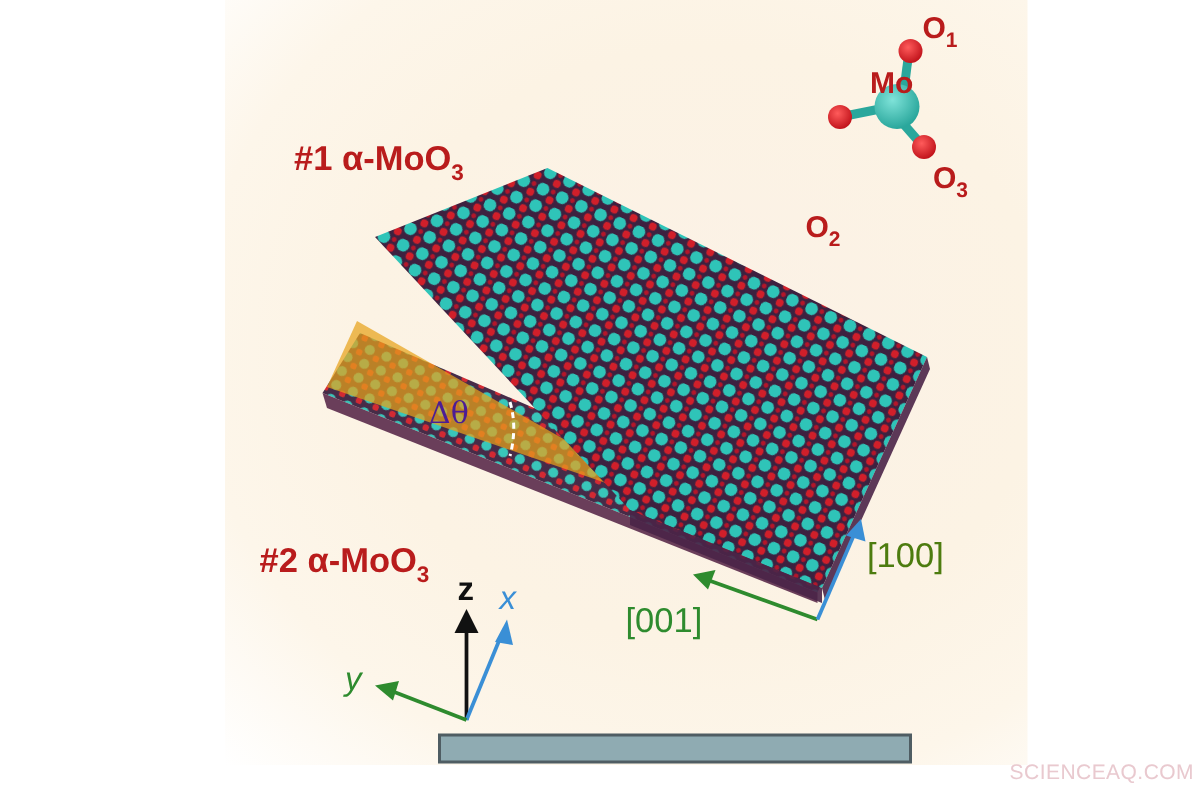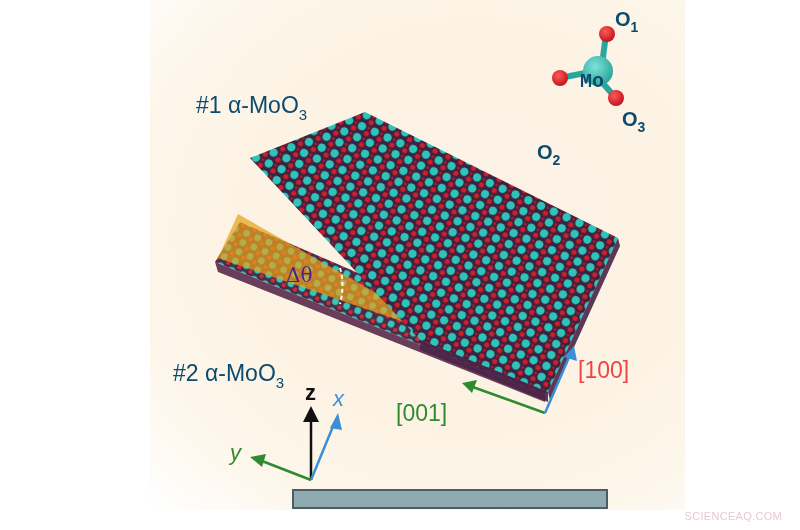--- a/index.html
+++ b/index.html
@@ -1,28 +1,28 @@
 <!DOCTYPE html>
 <html><head>
 <meta charset="utf-8">
 <style>
   html, body { margin: 0; padding: 0; background: #ffffff; }
   body { width: 800px; height: 530px; position: relative; overflow: hidden; font-family: "Liberation Sans", sans-serif; }
   .bg { position: absolute; left: 150px; top: 0; width: 535px; height: 510px;
         background: radial-gradient(ellipse at 60% 45%, #fbf1e6 0%, #fcf3e4 50%, #fdf6ea 75%, #ffffff 100%); }
   svg.scene { position: absolute; left: 0; top: 0; }
-  .label { position: absolute; color: #0c4a6e; white-space: nowrap; }
-  .lbl-big { font-size: 23px; }
+  .label { position: absolute; color: #b91c1c; white-space: nowrap; }
+  .lbl-big { font-size: 23px; font-weight: bold; }
   .sub { font-size: 15px; position: relative; top: 7px; }
   .mol-label { font-size: 20px; font-weight: bold; }
   .mol-sub { font-size: 14px; position: relative; top: 6px; }
   .theta { font-family: "DejaVu Serif", serif; font-size: 20px; color: #4c1d95; }
   .axis-lbl { font-size: 22px; font-style: italic; }
   .dir-lbl { font-size: 23px; }
-  .watermark { position: absolute; right: 18px; bottom: 8px; font-size: 11px; color: #e9c9cf; letter-spacing: 0.3px; padding-left: 48px; }
+  .watermark { position: absolute; right: 4px; bottom: 8px; font-size: 14px; color: #e9c9cf; letter-spacing: 0.3px; padding-left: 48px; }
 </style>
 </head>
 <body>
 
 <div class="bg"></div>
 
 <svg class="scene" width="800" height="530" viewBox="0 0 800 530">
   <defs>
     <pattern id="lat1" width="14" height="12" patternUnits="userSpaceOnUse" patternTransform="rotate(24)">
       <rect width="14" height="12" fill="#3d2140"></rect>
@@ -93,31 +93,31 @@
 
 <div class="label lbl-big" style="left:196px; top:92px;">
   <span>#1 α-MoO</span><span class="sub">3</span>
 </div>
 <div class="label lbl-big" style="left:173px; top:332px;margin-top:28px;">
   <span>#2 α-MoO</span><span class="sub">3</span>
 </div>
 
 <div class="label theta" style="left:286px; top:263px;">Δθ</div>
 
-<div class="label mol-label" style="left:580px; top:70px;font-family:Liberation Mono, monospace;">Mo</div>
+<div class="label mol-label" style="left:580px; top:45px;">Mo</div>
 <div class="label mol-label" style="left:615px; top:8px;">
   <span>O</span><span class="mol-sub">1</span>
 </div>
 <div class="label mol-label" style="left:537px; top:93px;margin-top:48px;">
   <span>O</span><span class="mol-sub">2</span>
 </div>
 <div class="label mol-label" style="left:622px; top:108px;">
   <span>O</span><span class="mol-sub">3</span>
 </div>
 
-<div class="label dir-lbl" style="left:396px; top:400px; color:#2e8b2e;">[001]</div>
-<div class="label dir-lbl" style="left:578px; top:357px; color:#ef4444;">[100]</div>
+<div class="label dir-lbl" style="left:417px; top:400px; color:#2e8b2e;">[001]</div>
+<div class="label dir-lbl" style="left:578px; top:357px; color:#4d7c0f;">[100]</div>
 
 <div class="label axis-lbl" style="left:305px; top:380px; color:#111; font-style:normal; font-weight:bold;">z</div>
 <div class="label axis-lbl" style="left:333px; top:386px; color:#3a8fd6;">x</div>
 <div class="label axis-lbl" style="left:230px; top:440px; color:#2e8b2e;">y</div>
 
 <div class="watermark">SCIENCEAQ.COM</div>
 
 </body></html>

